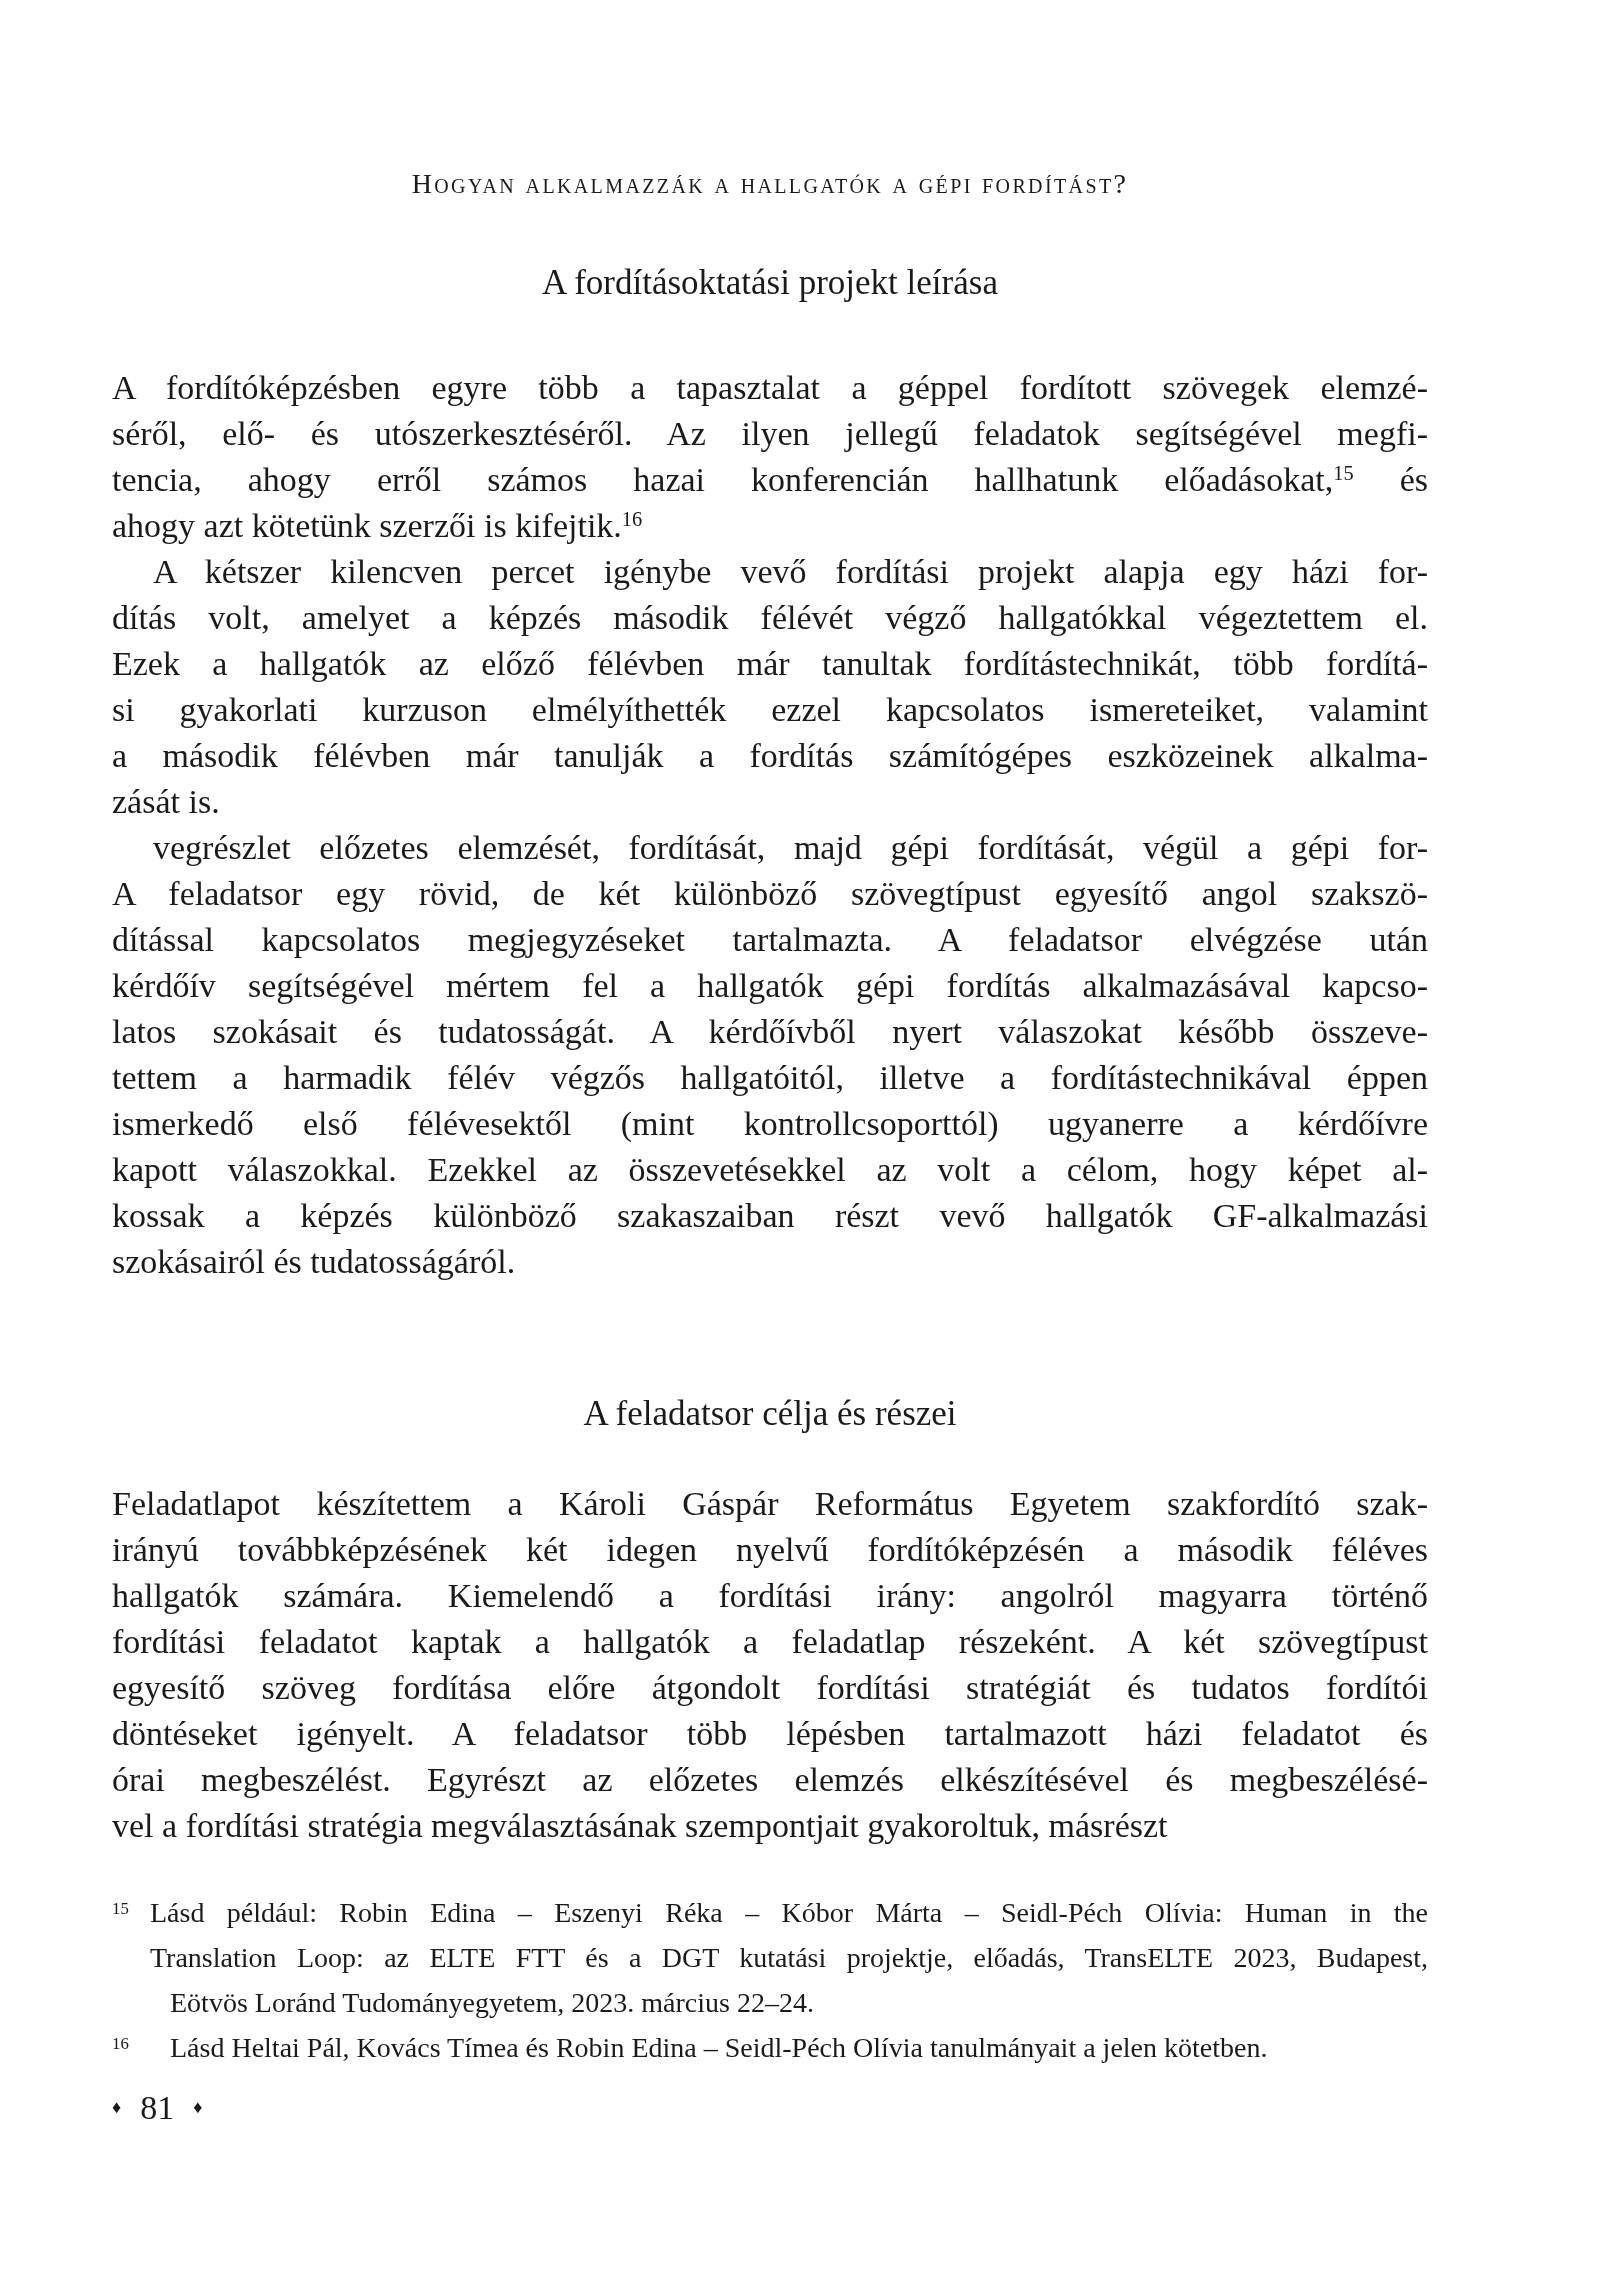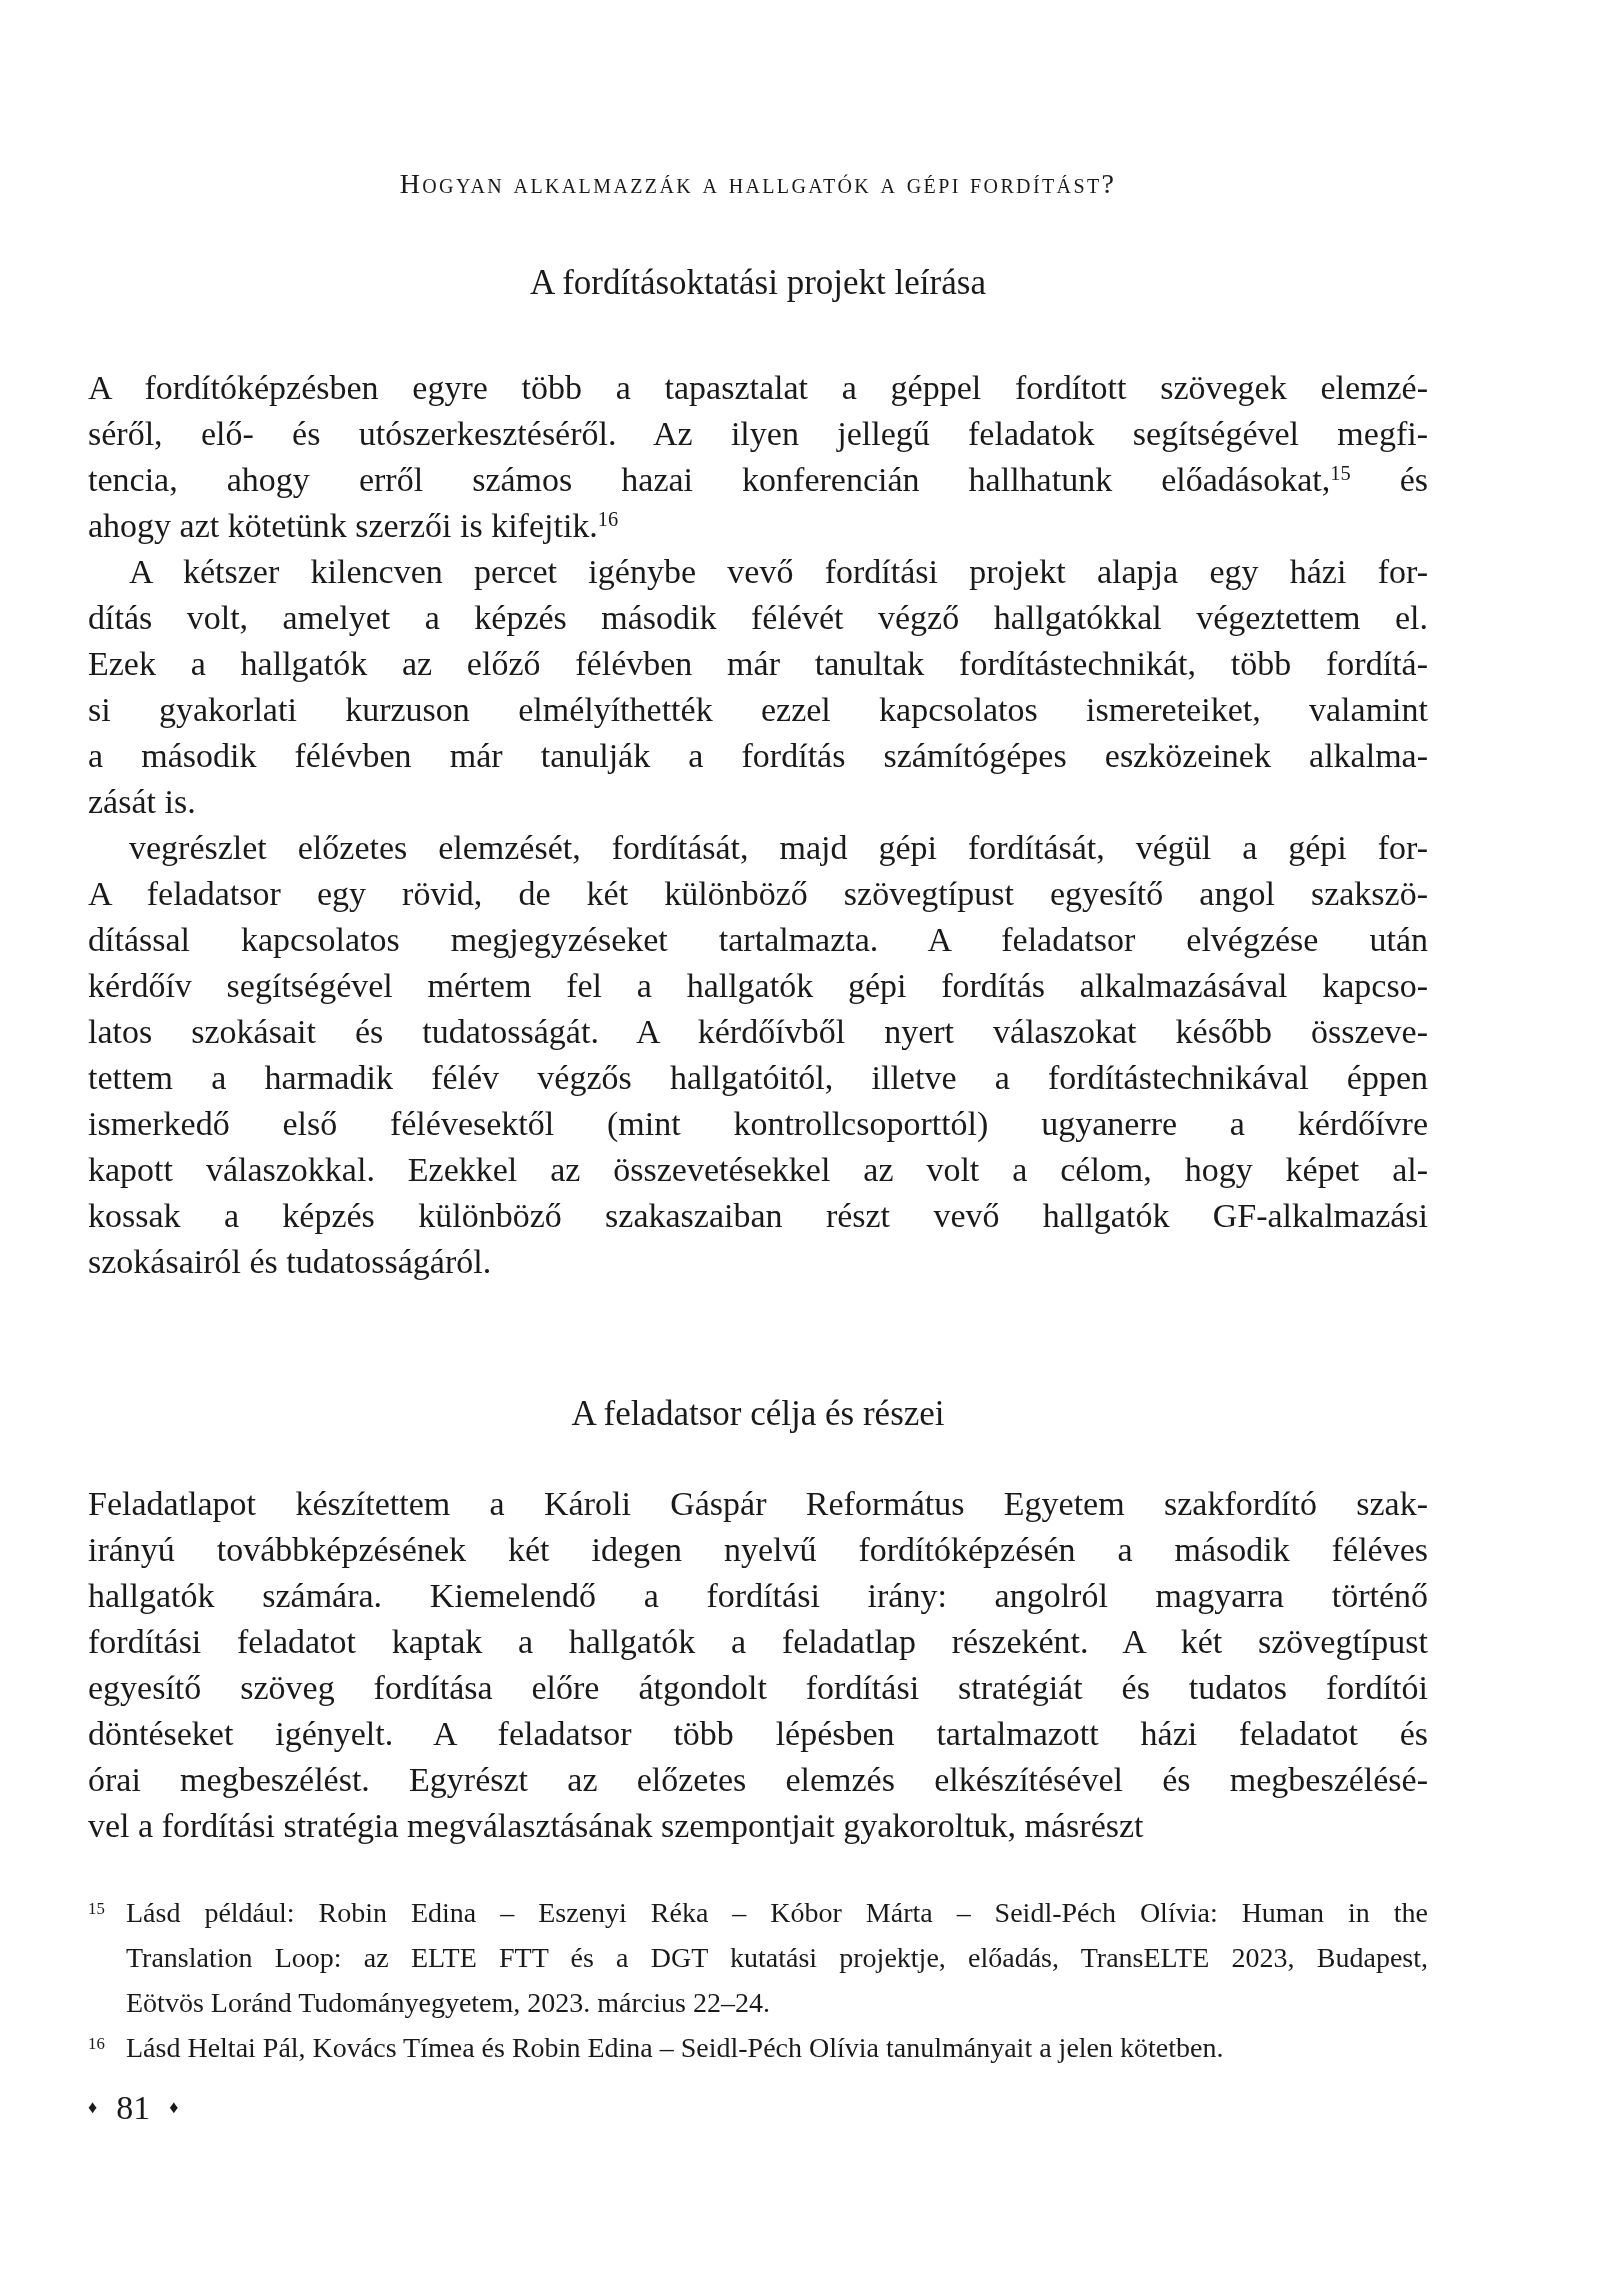--- a/index.html
+++ b/index.html
@@ -8,21 +8,21 @@
     background: #ffffff;
   }
   .page {
     position: relative;
     width: 1605px;
     height: 2295px;
     background: #ffffff;
     color: #1a1a1a;
     font-family: "Liberation Serif", "DejaVu Serif", serif;
     box-sizing: border-box;
-    padding: 167px 177px 0 88px;
+    padding: 167px 177px 0 112px;
     overflow: hidden;
   }
   .running-header {
     text-align: center;
     font-variant: small-caps;
     letter-spacing: 0.085em;
     font-size: 28px;
     line-height: 34px;
     white-space: nowrap;
   }
@@ -70,20 +70,21 @@
   .fn-text-col { flex: 1 1 auto; }
   .fn-line {
     font-size: 28px;
     line-height: 45px;
     text-align: justify;
     text-align-last: justify;
   }
   .fn-line.last {
     text-align: right;
     text-align-last: left;
+    margin-left: 20px;
   }
   .folio {
     margin-top: 17px;
     text-align: left;
     font-size: 34px;
     line-height: 41px;
   }
   .folio .orn {
     font-size: 18px;
     position: relative;

